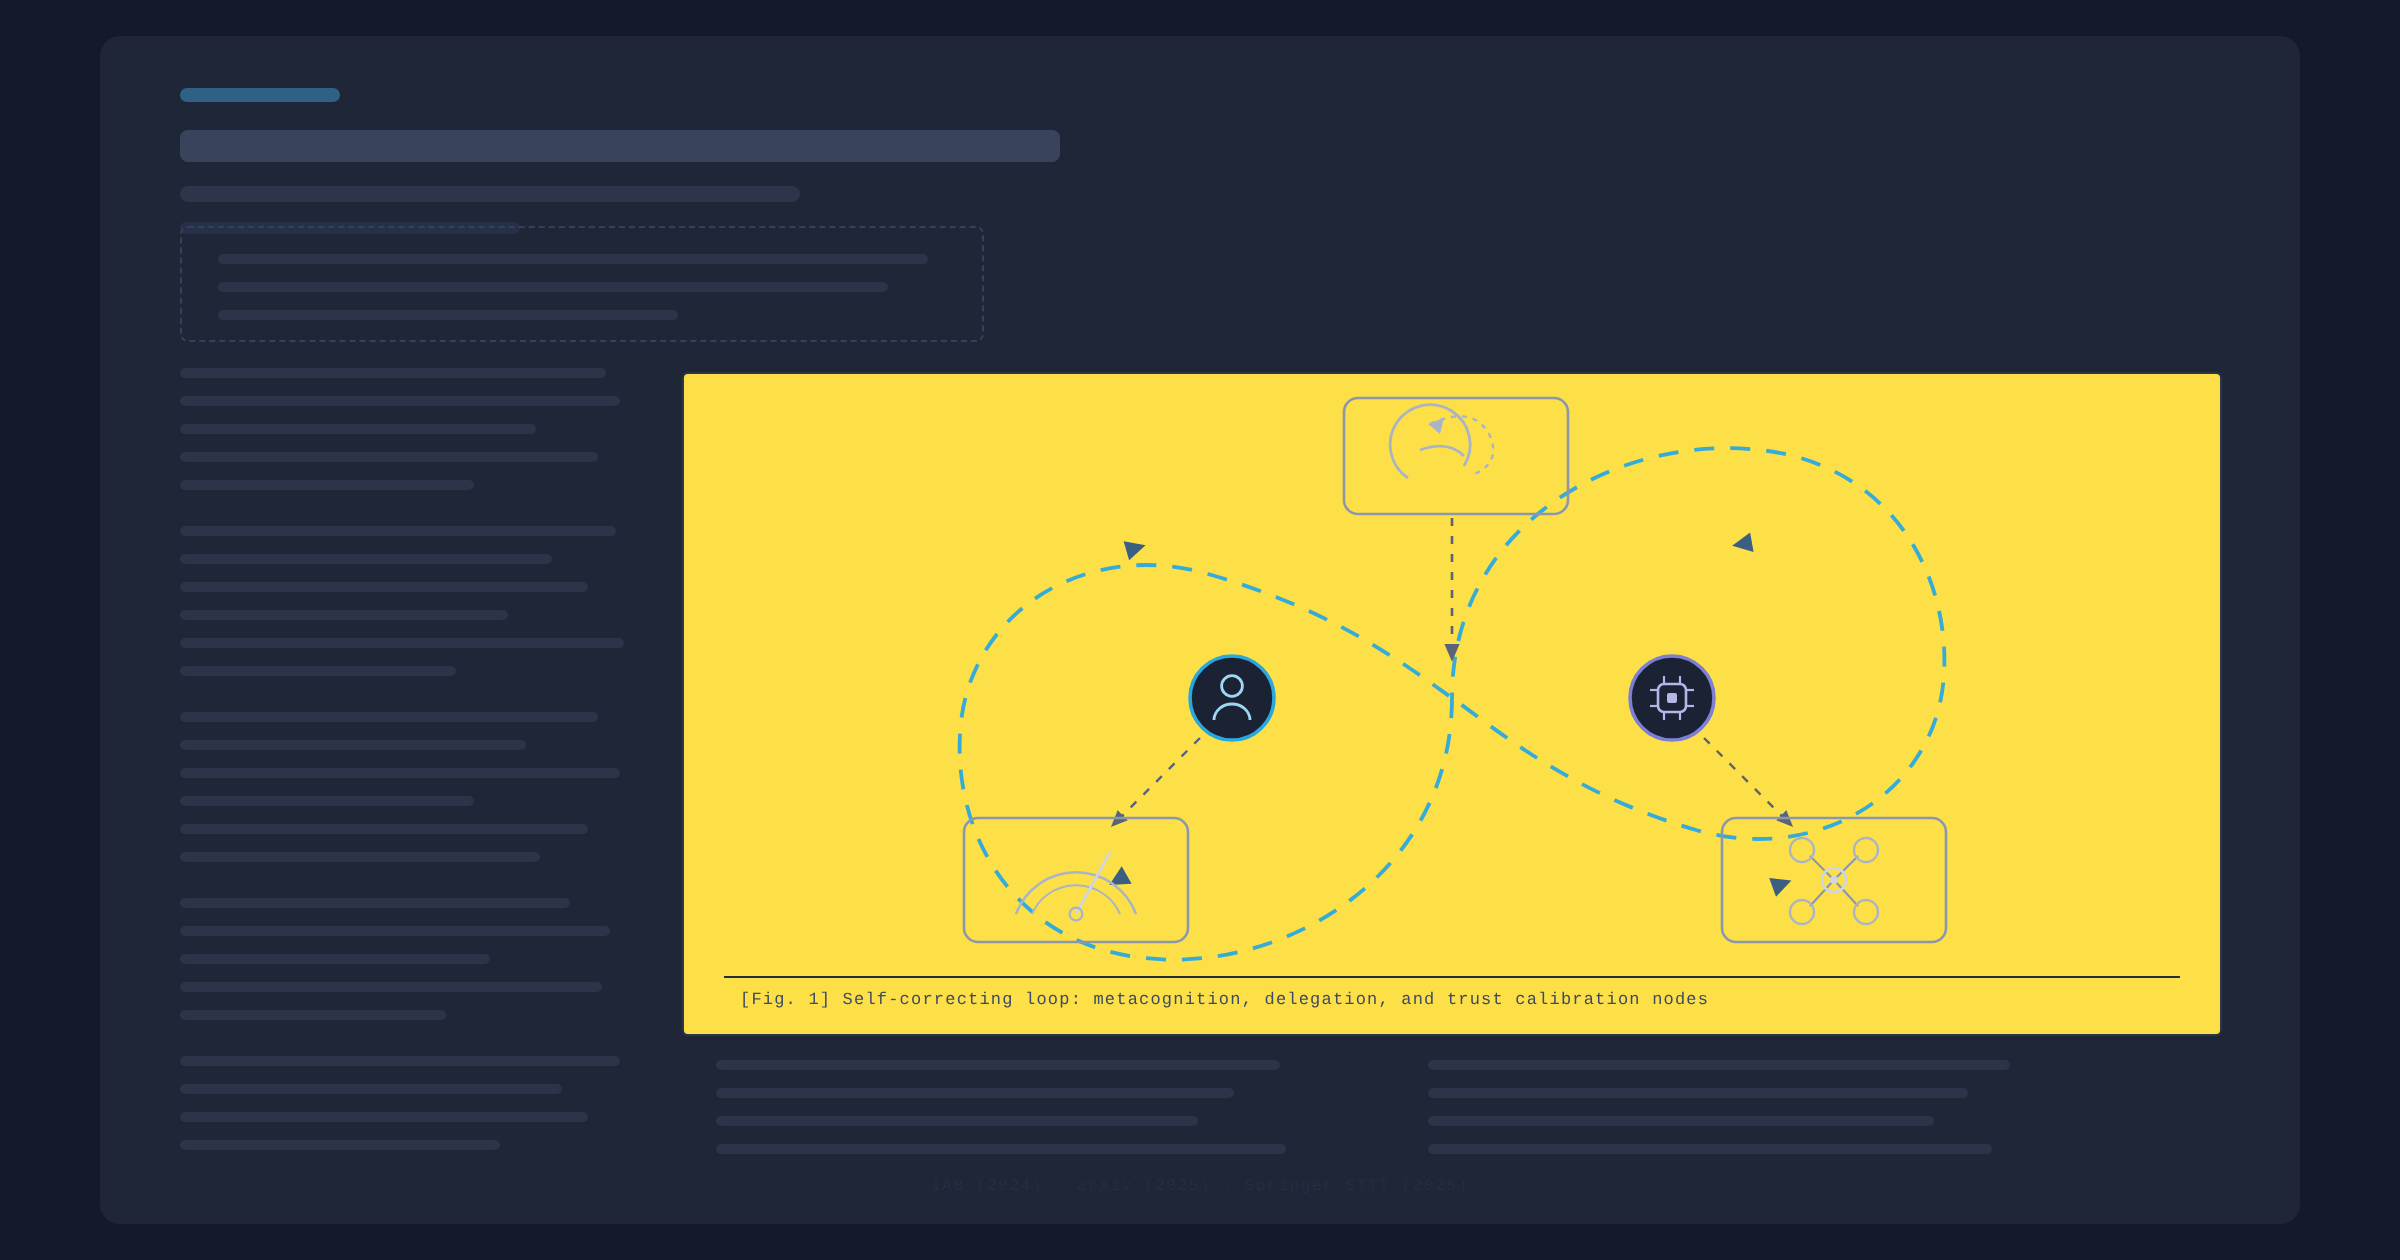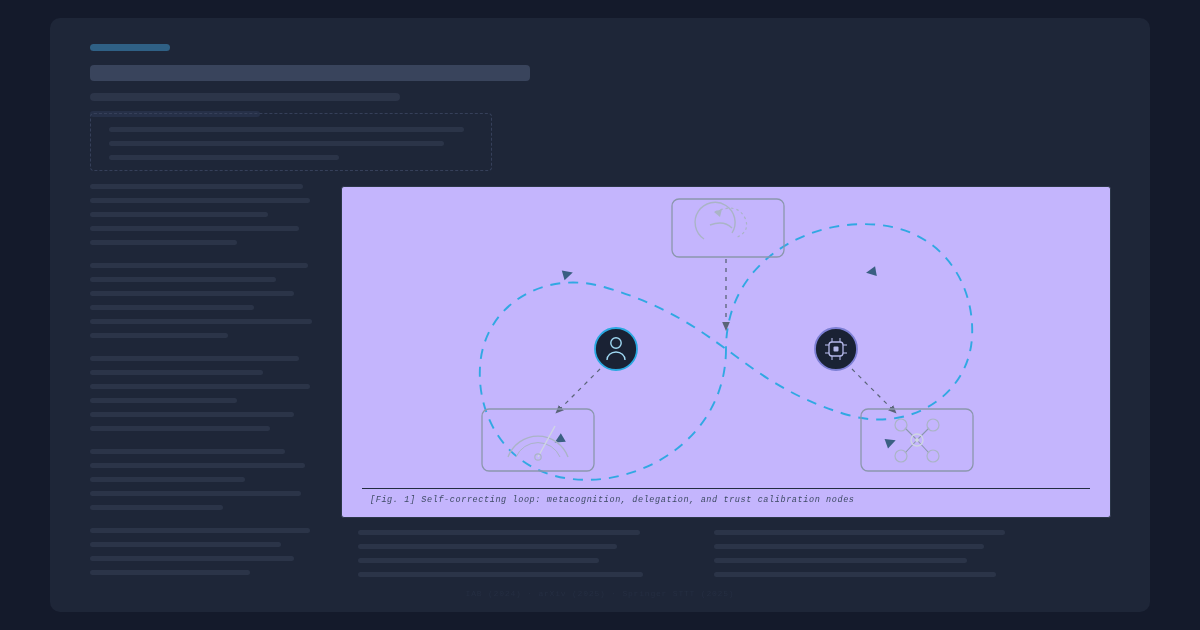--- a/index.html
+++ b/index.html
@@ -41,21 +41,21 @@
   .abstract .l3{height:5px;width:230px;margin-top:9px;}
 
   
   .leftcol{position:absolute;left:90px;top:184px;width:222px;}
   .leftcol .ln{height:5px;margin-bottom:9px;border-radius:3px;background:#2b3448;}
   .leftcol .gap{margin-bottom:18px;}
 
   
   .figure{
     position:absolute;left:341px;top:186px;width:768px;height:330px;
-    background:#c4b5fd;border:1px solid #2b3648;border-radius:3px;font-style:italic;
+    background:#fde047;border:1px solid #2b3648;border-radius:3px;
   }
   .figsvg{position:absolute;left:0;top:0;}
   .figcap{
     position:absolute;left:28px;bottom:12px;
     font-family:"Liberation Mono", monospace;font-size:8.5px;letter-spacing:.6px;
     color:#3d4a63;white-space:nowrap;
   }
   .capline{position:absolute;left:20px;right:20px;bottom:28px;height:1px;background:#232d40;}
 
   

